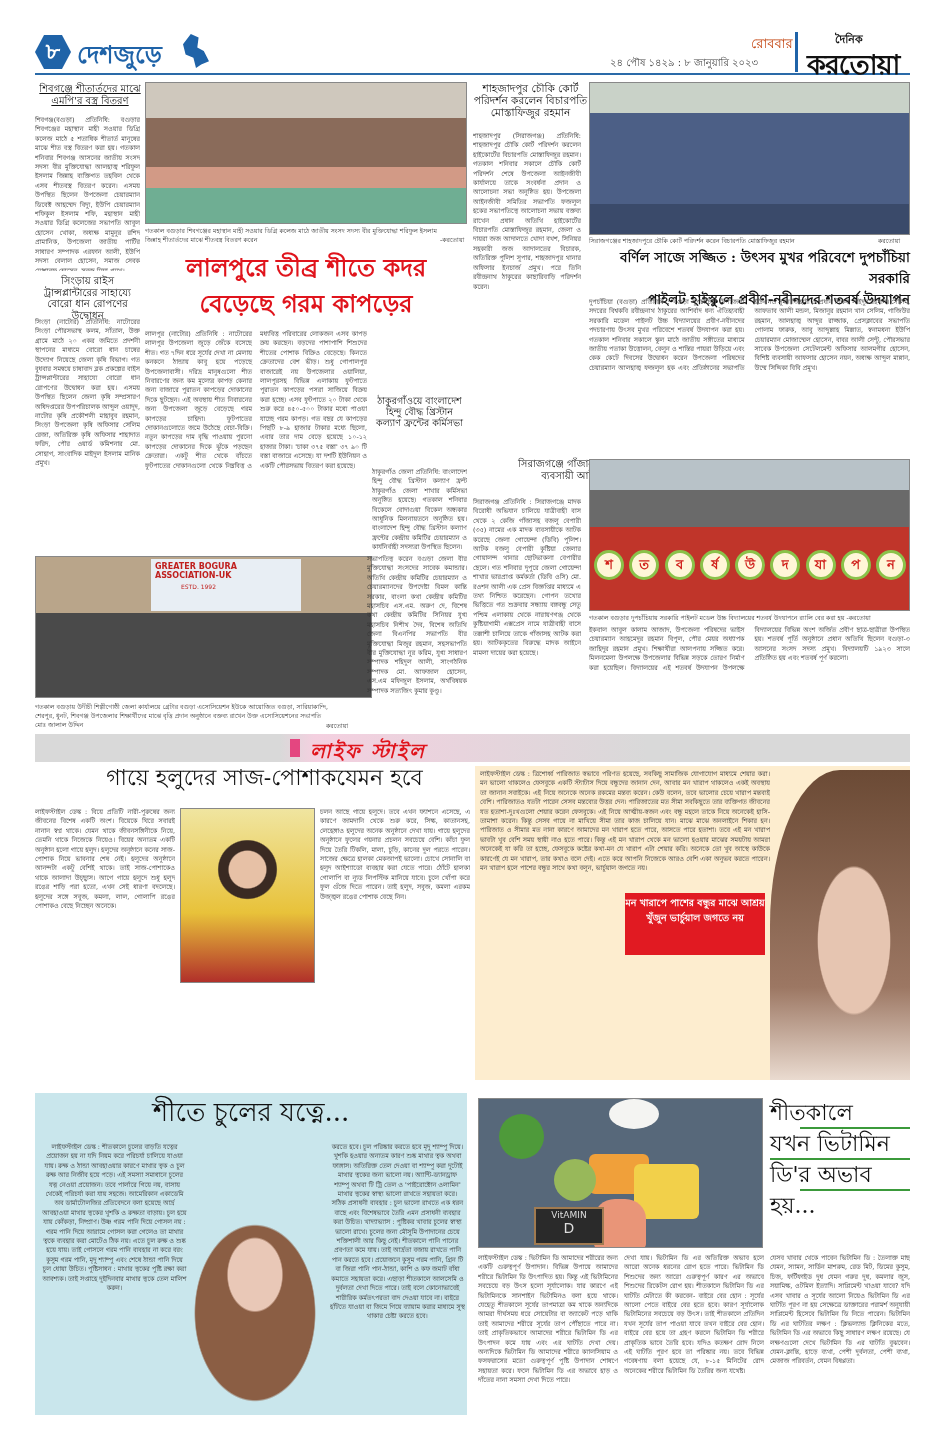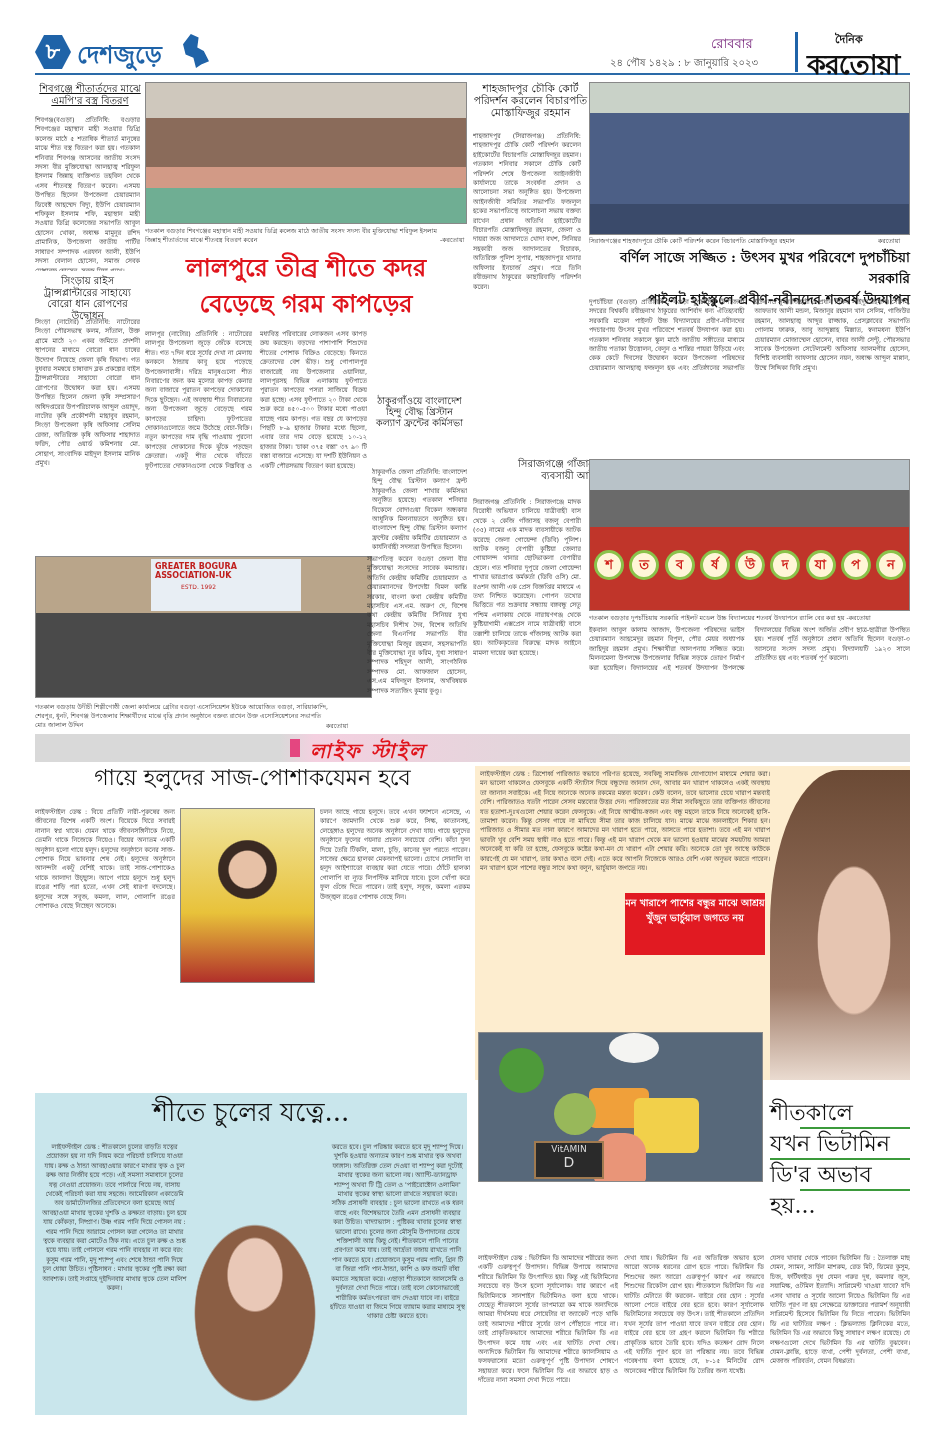--- a/index.html
+++ b/index.html
@@ -9,21 +9,21 @@
 .txt{font-size:6.4px;line-height:9.4px;color:#333;text-align:justify;overflow:hidden}
 .head{font-family:"DejaVu Serif",serif;color:#111;text-align:center;line-height:1.15}
 .photo{overflow:hidden;border:1px solid #888}
 .caption{font-size:6.2px;line-height:9px;color:#333;overflow:hidden}
 
 #header{left:35px;top:30px;width:875px;height:45px;border-bottom:2px solid #2a6aa8}
 #page-num{left:0;top:4px;width:36px;height:36px;background:#1f63a8;color:#fff;font-size:22px;font-weight:bold;
   clip-path:polygon(25% 3%,75% 3%,100% 50%,75% 97%,25% 97%,0 50%);display:flex;align-items:center;justify-content:center}
 #section-title{left:42px;top:6px;font-size:24px;color:#1f63a8;font-weight:bold;font-family:"DejaVu Serif",serif}
 #map-icon{left:148px;top:4px;width:26px;height:34px;background:#1f63a8;clip-path:polygon(30% 0,60% 10%,55% 40%,80% 50%,100% 80%,70% 90%,50% 100%,40% 70%,10% 60%,0 30%)}
-#day{left:676px;top:4px;font-size:13px;color:#701a75;font-family:"DejaVu Serif",serif}
+#day{left:716px;top:4px;font-size:13px;color:#c2410c;font-family:"DejaVu Serif",serif}
 #date{left:575px;top:25px;font-size:10px;color:#444;width:180px;}
 #vsep{left:760px;top:2px;width:3px;height:40px;background:#1f63a8}
 #brand-top{left:800px;top:1px;font-size:11px;color:#111;font-weight:bold}
 #brand{left:772px;top:14px;font-size:27px;color:#111;font-weight:bold;letter-spacing:-1px;font-family:"DejaVu Sans",sans-serif}
 
 .ph-crowd{background:linear-gradient(180deg,#cfc8bd 0 25%,#8a6b5a 25% 60%,#d29a86 60% 75%,#6fae93 75% 100%)}
 .ph-court{background:linear-gradient(180deg,#c9d2c8 0 20%,#4c5f86 20% 80%,#3a4a6a 80%)}
 .ph-meeting{background:linear-gradient(180deg,#b9a58a 0 40%,#4a4a4a 40% 100%)}
 .ph-rally{background:linear-gradient(180deg,#b8c2c8 0 20%,#6a6a6a 20% 45%,#c0352a 45% 100%)}
 .ph-bride{background:radial-gradient(circle at 50% 35%,#e7c1a6 0 14%,#3a2a22 15% 22%,transparent 23%),linear-gradient(180deg,#f0e5a0,#e8c23a 60%,#b1302a)}
@@ -112,37 +112,37 @@
     <span style="width:30px;height:30px;border-radius:50%;background:#fff6d8;border:3px solid #8ac24a;color:#d0201b;font-size:13px;font-weight:bold;display:flex;align-items:center;justify-content:center;">ন</span>
   </div>
 </div>
 <div class="abs caption" style="left:589px;top:613px;width:321px;white-space:nowrap;"><span>গতকাল বগুড়ার দুপচাঁচিয়ায় সরকারি পাইলট মডেল উচ্চ বিদ্যালয়ের শতবর্ষ উদযাপনে র‍্যালি বের করা হয়</span> <span>-করতোয়া</span></div>
 <div class="abs txt" style="left:589px;top:626px;width:321px;height:105px;column-count:2;column-gap:10px;">ইকবাল আবুল কালাম আজাদ, উপজেলা পরিষদের ভাইস চেয়ারম্যান আহমেদুর রহমান বিপুল, পৌর মেয়র অধ্যাপক জাহিদুর রহমান প্রমুখ। শিক্ষার্থীরা আলপনায় সজ্জিত করে। মিলনমেলা উপলক্ষে উপজেলার বিভিন্ন সড়কে তোরণ নির্মাণ করা হয়েছিল। বিদ্যালয়ের এই শতবর্ষ উদযাপন উপলক্ষে বিদ্যালয়ের বিভিন্ন অংশ অর্জিত প্রবীণ ছাত্র-ছাত্রীরা উপস্থিত হয়। শতবর্ষ পূর্তি অনুষ্ঠানে প্রধান অতিথি ছিলেন বগুড়া-৩ আসনের সংসদ সদস্য প্রমুখ। বিদ্যালয়টি ১৯২৩ সালে প্রতিষ্ঠিত হয় এবং শতবর্ষ পূর্ণ করলো।</div>
 
 <div id="lifestyle-band" class="abs"></div>
 <div id="pink-bar" class="abs"></div>
 <div id="lifestyle-title" class="abs" style="left:310px;">লাইফ স্টাইল</div>
 
-<div class="abs head" style="left:35px;top:765px;width:435px;font-size:22px;">গায়ে হলুদের সাজ-পোশাকযেমন হবে</div>
+<div class="abs head" style="left:47px;top:765px;width:435px;font-size:22px;">গায়ে হলুদের সাজ-পোশাকযেমন হবে</div>
 <div class="abs txt" style="left:35px;top:808px;width:140px;height:272px;">লাইফস্টাইল ডেস্ক : বিয়ে প্রতিটি নারী-পুরুষের জন্য জীবনের বিশেষ একটি অংশ। বিয়েকে ঘিরে সবারই নানান স্বপ্ন থাকে। যেমন থাকে জীবনসঙ্গিনীকে নিয়ে, তেমনি থাকে নিজেকে নিয়েও। বিয়ের অন্যতম একটি অনুষ্ঠান হলো গায়ে হলুদ। হলুদের অনুষ্ঠানে কনের সাজ-পোশাক নিয়ে ভাবনার শেষ নেই। হলুদের অনুষ্ঠানে আনন্দটা একটু বেশিই থাকে। তাই সাজ-পোশাকেও থাকে আলাদা উচ্ছ্বাস। আগে গায়ে হলুদে শুধু হলুদ রঙের শাড়ি পরা হতো, এখন সেই ধারণা বদলেছে। হলুদের সঙ্গে সবুজ, কমলা, লাল, গোলাপি রঙের পোশাকও বেছে নিচ্ছেন অনেকে।</div>
 <div class="abs photo ph-bride" style="left:180px;top:808px;width:135px;height:175px;"></div>
 <div class="abs txt" style="left:320px;top:808px;width:150px;height:272px;">চলন আছে গায়ে হলুদে। তবে এখন ফ্যাশনে এসেছে, এ কারণে জামদানি থেকে শুরু করে, সিল্ক, কাতানসহ, লেহেঙ্গাও হলুদের অনেক অনুষ্ঠানে দেখা যায়। গায়ে হলুদের অনুষ্ঠানে ফুলের গয়নার প্রচলন সবচেয়ে বেশি। কাঁচা ফুল দিয়ে তৈরি টিকলি, মালা, চুড়ি, কানের দুল পরতে পারেন। সাজের ক্ষেত্রে হালকা মেকআপই ভালো। চোখে সোনালি বা হলুদ আইশ্যাডো ব্যবহার করা যেতে পারে। ঠোঁটে হালকা গোলাপি বা ন্যুড লিপস্টিক মানিয়ে যাবে। চুলে খোঁপা করে ফুল গুঁজে দিতে পারেন। তাই হলুদ, সবুজ, কমলা এরকম উজ্জ্বল রঙের পোশাক বেছে নিন।</div>
 
 <div id="sad-box" class="abs"></div>
 <div class="abs ph-sad" style="left:770px;top:770px;width:140px;height:310px;border-radius:50% 0 0 0;"></div>
 <div class="abs txt" style="left:480px;top:770px;width:290px;height:305px;">লাইফস্টাইল ডেস্ক : ত্রিশোর্ধ্ব পারিজাত স্বভাবে পরিণত হয়েছে, সবকিছু সামাজিক যোগাযোগ মাধ্যমে শেয়ার করা। মন ভালো থাকলেও ফেসবুকে একটি স্ট্যাটাস দিয়ে বন্ধুদের জানান দেন, আবার মন খারাপ থাকলেও একই অবস্থায় তা জানান সবাইকে। এই নিয়ে অনেকে অনেক রকমের মন্তব্য করেন। কেউ বলেন, তবে ভালোর চেয়ে খারাপ মন্তব্যই বেশি। পারিজাতও যতটা পারেন সেসব মন্তব্যের উত্তর দেন। পারিজাতের মত সীমা সবকিছুতে তার ব্যক্তিগত জীবনের যত হতাশা-দুঃখগুলো শেয়ার করেন ফেসবুকে। এই নিয়ে আত্মীয়-স্বজন এবং বন্ধু মহলে তাকে নিয়ে অনেকেই হাসি-তামাশা করেন। কিন্তু সেসব গায়ে না মাখিয়ে সীমা তার কাজ চালিয়ে যান। মাঝে মাঝে অনলাইনে শিকার হন। পারিজাত ও সীমার মত নানা কারণে আমাদের মন খারাপ হতে পারে, আসতে পারে হতাশা। তবে এই মন খারাপ ভাবটা খুব বেশি সময় স্থায়ী নাও হতে পারে। কিন্তু এই মন খারাপ থেকে মন ভালো হওয়ার মাঝের সময়টায় আমরা অনেকেই যা করি তা হচ্ছে, ফেসবুকে কষ্টের কথা-মন যে খারাপ এটা শেয়ার করি। অনেকে তো খুব আস্থে কাউকে কারণেই যে মন খারাপ, তার কথাও বলে দেই। এতে করে আপনি নিজেকে আরও বেশি একা অনুভব করতে পারেন। মন খারাপ হলে পাশের বন্ধুর সাথে কথা বলুন, ভার্চুয়াল জগতে নয়।</div>
 <div id="red-quote" class="abs">মন খারাপে পাশের বন্ধুর মাঝে আশ্রয় খুঁজুন ভার্চুয়াল জগতে নয়</div>
 
 <div id="hair-box" class="abs"></div>
 <div class="abs head" style="left:35px;top:1098px;width:432px;font-size:26px;">শীতে চুলের যত্নে...</div>
 <div class="abs ph-hair" style="left:150px;top:1160px;width:210px;height:255px;"></div>
 <div class="abs txt" style="left:42px;top:1143px;width:145px;height:272px;text-align:center;">লাইফস্টাইল ডেস্ক : শীতকালে চুলের বাড়তি যত্নের প্রয়োজন হয় না যদি নিয়ম করে পরিচর্যা চালিয়ে যাওয়া যায়। রুক্ষ ও ঠান্ডা আবহাওয়ার কারণে মাথার ত্বক ও চুল রুক্ষ আর নির্জীব হয়ে পড়ে। এই সমস্যা সমাধানে চুলের যত্ন নেওয়া প্রয়োজন। তবে পার্লারে গিয়ে নয়, বাসায় থেকেই পরিচর্যা করা যায় সহজে। আমেরিকান একাডেমি অব ডার্মাটোলজির প্রতিবেদনে বলা হয়েছে আর্দ্র আবহাওয়া মাথার ত্বকের খুশকি ও রুক্ষতা বাড়ায়। চুল হয়ে যায় কোঁকড়া, নিষ্প্রাণ। উষ্ণ গরম পানি দিয়ে গোসল নয় : গরম পানি দিয়ে আরামে গোসল করা গেলেও তা মাথার ত্বকে ব্যবহার করা মোটেও ঠিক নয়। এতে চুল রুক্ষ ও শুষ্ক হয়ে যায়। তাই গোসলে গরম পানি ব্যবহার না করে বরং কুসুম গরম পানি, মৃদু শ্যাম্পু এবং শেষে ঠান্ডা পানি দিয়ে চুল ধোয়া উচিত। পুষ্টিসাধন : মাথার ত্বকের পুষ্টি রক্ষা করা আবশ্যক। তাই সপ্তাহে দুইদিনবার মাথার ত্বকে তেল মালিশ করুন।</div>
 <div class="abs txt" style="left:330px;top:1143px;width:135px;height:272px;text-align:center;">করতে হবে। চুল পরিষ্কার করতে হবে মৃদু শ্যাম্পু দিয়ে। খুশকি হওয়ার অন্যতম কারণ শুষ্ক মাথার ত্বক অথবা ফাঙ্গাস। অতিরিক্ত তেল দেওয়া বা শ্যাম্পু করা দুটোই মাথার ত্বকের জন্য ভালো নয়। অ্যান্টি-ড্যানড্রাফ শ্যাম্পু অথবা টি ট্রি তেল ও 'পাইরোক্টোন ওলামিন' মাথার ত্বকের স্বাস্থ্য ভালো রাখতে সহায়তা করে। সঠিক প্রসাধনী ব্যবহার : চুল ভালো রাখতে এক ধরন বাছে এবং বিশেষভাবে তৈরি এমন প্রসাধনী ব্যবহার করা উচিত। খাদ্যাভ্যাস : পুষ্টিকর খাবার চুলের স্বাস্থ্য ভালো রাখে। চুলের জন্য মৌসুমি উপাদানের চেয়ে শক্তিশালী আর কিছু নেই। শীতকালে পানি পানের প্রবণতা কমে যায়। তাই আর্দ্রতা বজায় রাখতে পানি পান করতে হবে। প্রয়োজনে কুসুম গরম পানি, গ্রিন টি বা জিরা পানি পান-ঠান্ডা, কাশি ও কফ জমাট বাঁধা কমাতে সহায়তা করে। এছাড়া শীতকালে আলসেমি ও দুর্বলতা দেখা দিতে পারে। তাই বলে কোনোভাবেই শারীরিক কর্মতৎপরতা বাদ দেওয়া যাবে না। বাইরে হাঁটতে যাওয়া বা জিমে গিয়ে ব্যায়াম করার মাধ্যমে সুস্থ থাকার চেষ্টা করতে হবে।</div>
 
-<div class="abs photo ph-vit" style="left:478px;top:1032px;width:285px;height:150px;">
+<div class="abs photo ph-vit" style="left:478px;top:1098px;width:285px;height:150px;">
   <div class="abs" style="left:20px;top:15px;width:45px;height:45px;border-radius:50%;background:#4e9a3a;"></div>
   <div class="abs" style="left:110px;top:55px;width:60px;height:40px;background:#f0a03a;border-radius:6px;"></div>
   <div class="abs" style="left:130px;top:0;width:50px;height:30px;background:#f4f4f2;border-radius:50%;"></div>
   <div class="abs" style="left:155px;top:65px;width:65px;height:55px;background:#f2d04a;border-radius:6px;"></div>
   <div class="abs" style="left:75px;top:60px;width:42px;height:42px;border-radius:50%;background:#98b85a;"></div>
   <div class="abs" style="left:115px;top:100px;width:52px;height:50px;border-radius:40% 40% 10% 10%;background:#e99578;"></div>
   <div class="abs" style="left:55px;top:108px;width:70px;height:38px;background:#2a2a2a;border:2px solid #a07a50;color:#ddd;text-align:center;font-size:9px;line-height:13px;">
     <div>VitAMIN</div>
     <div style="font-size:14px;">D</div>
   </div>

